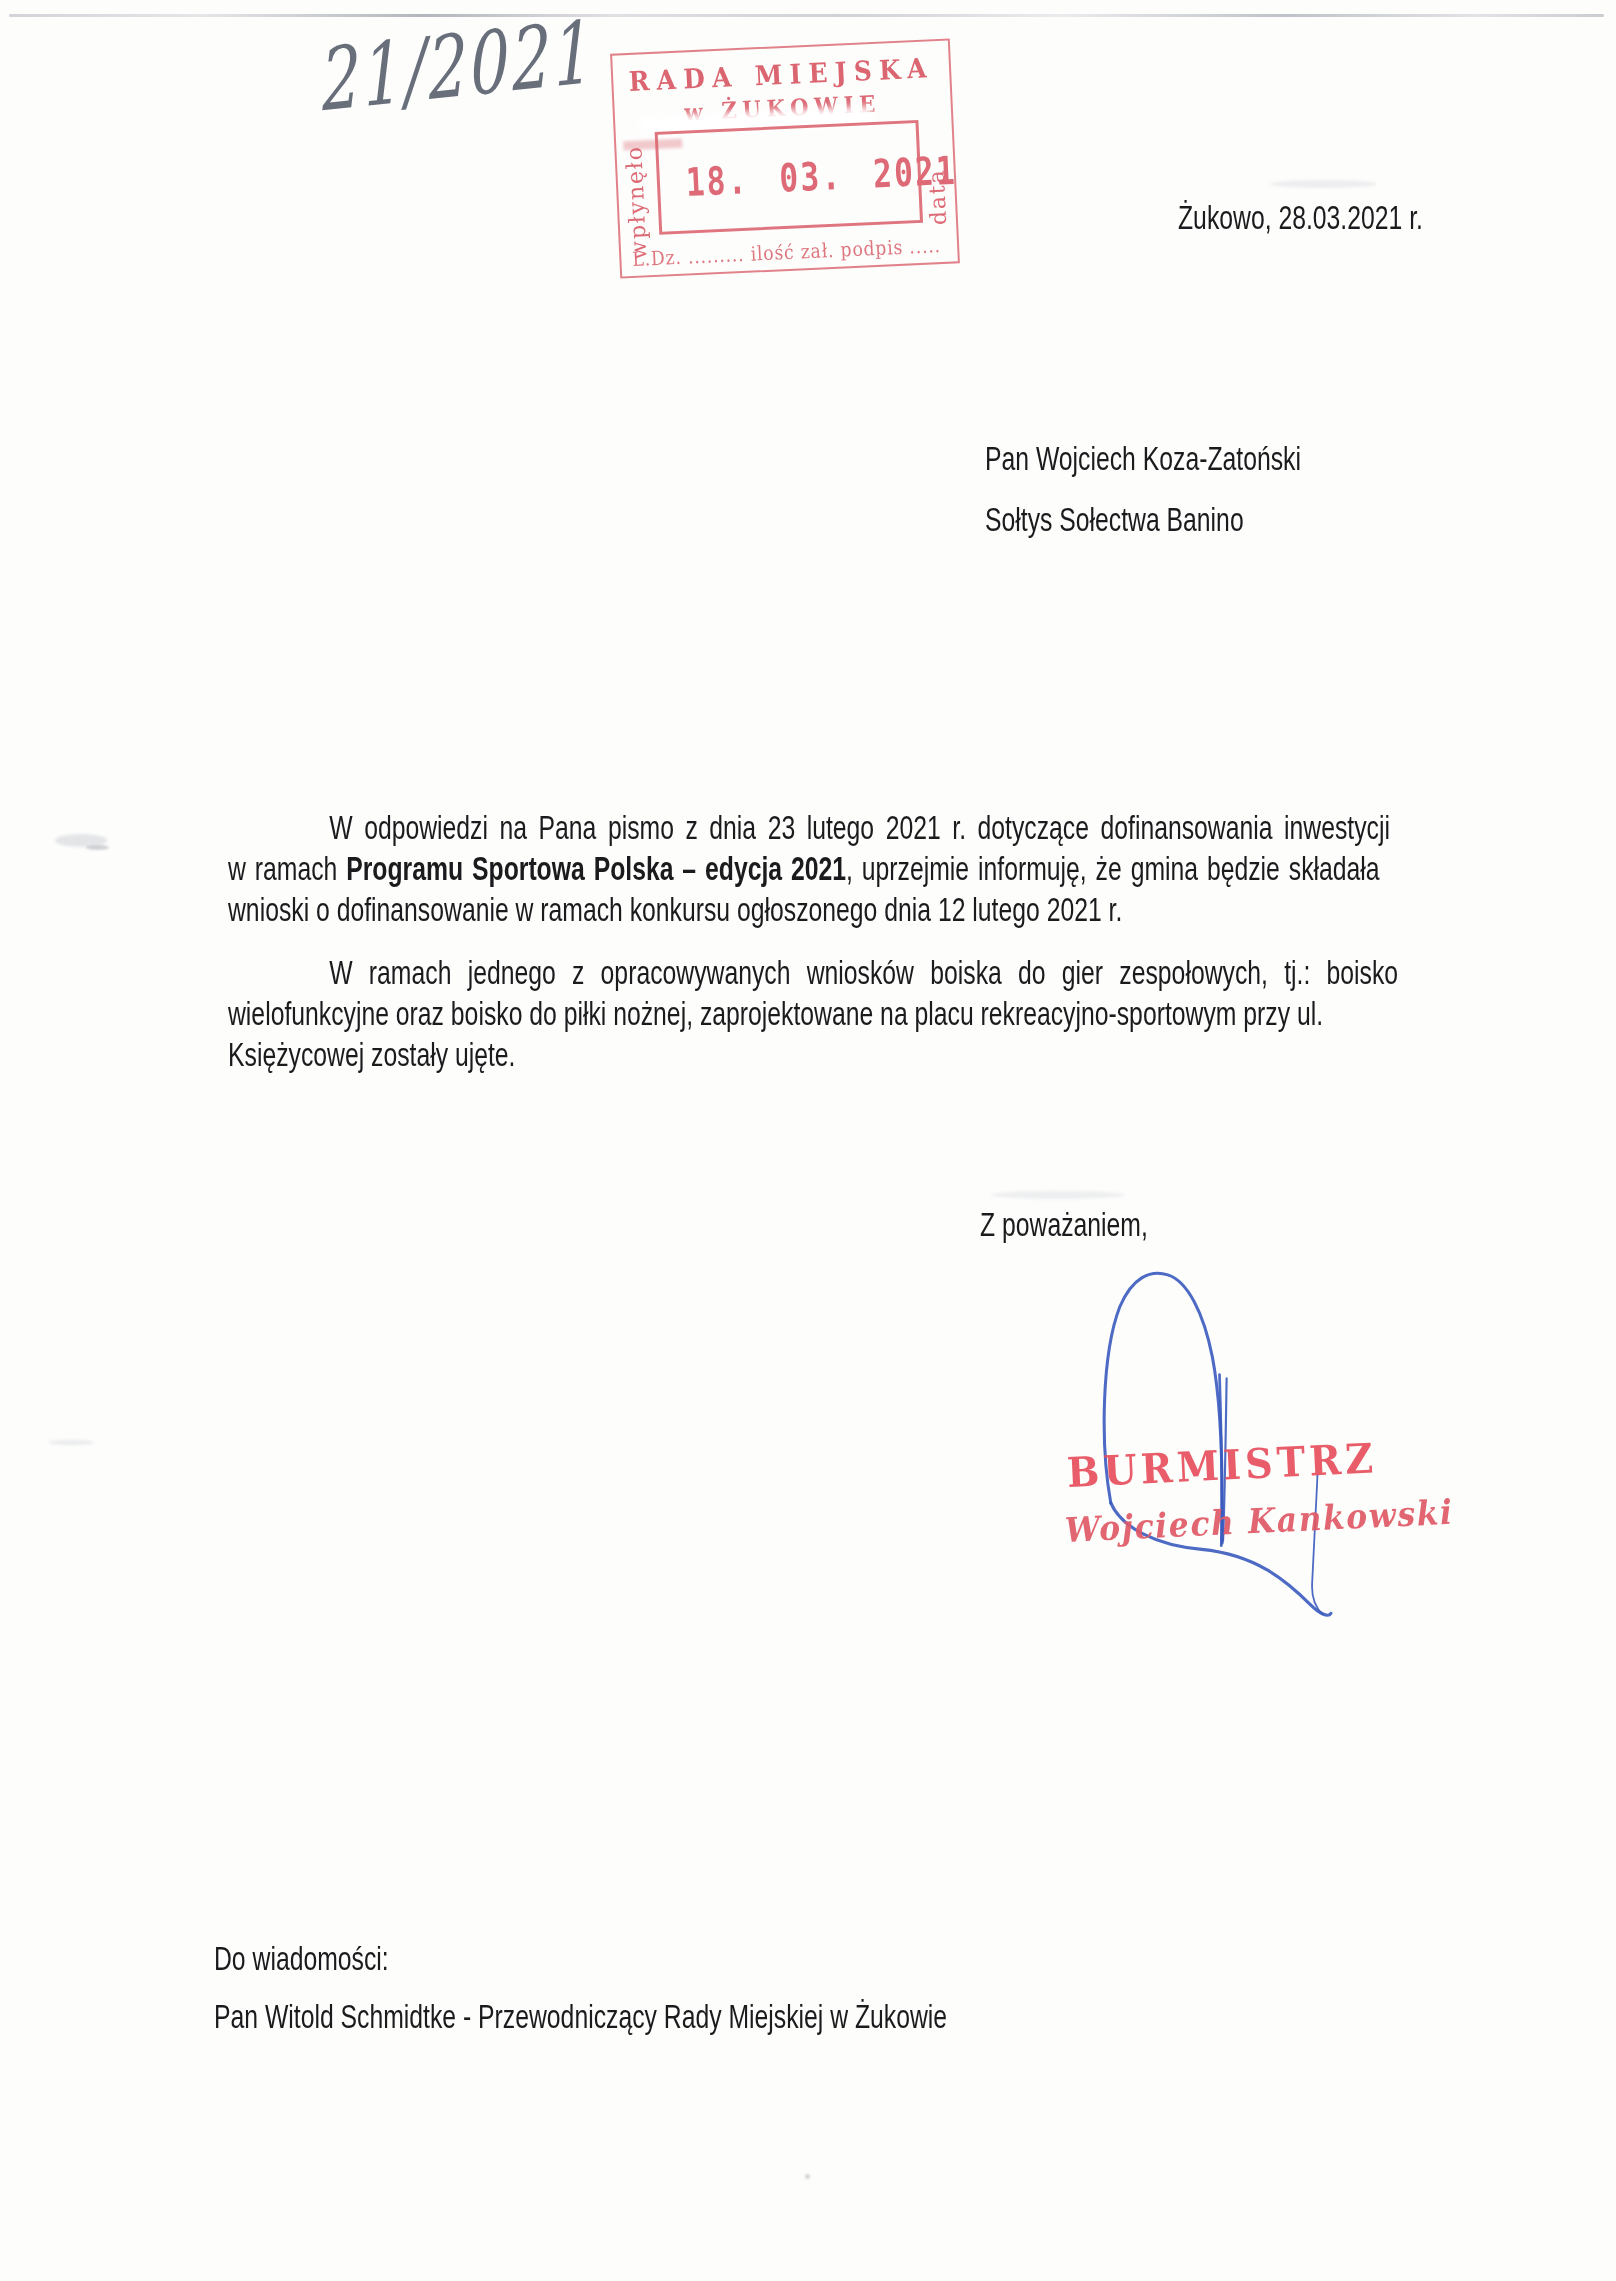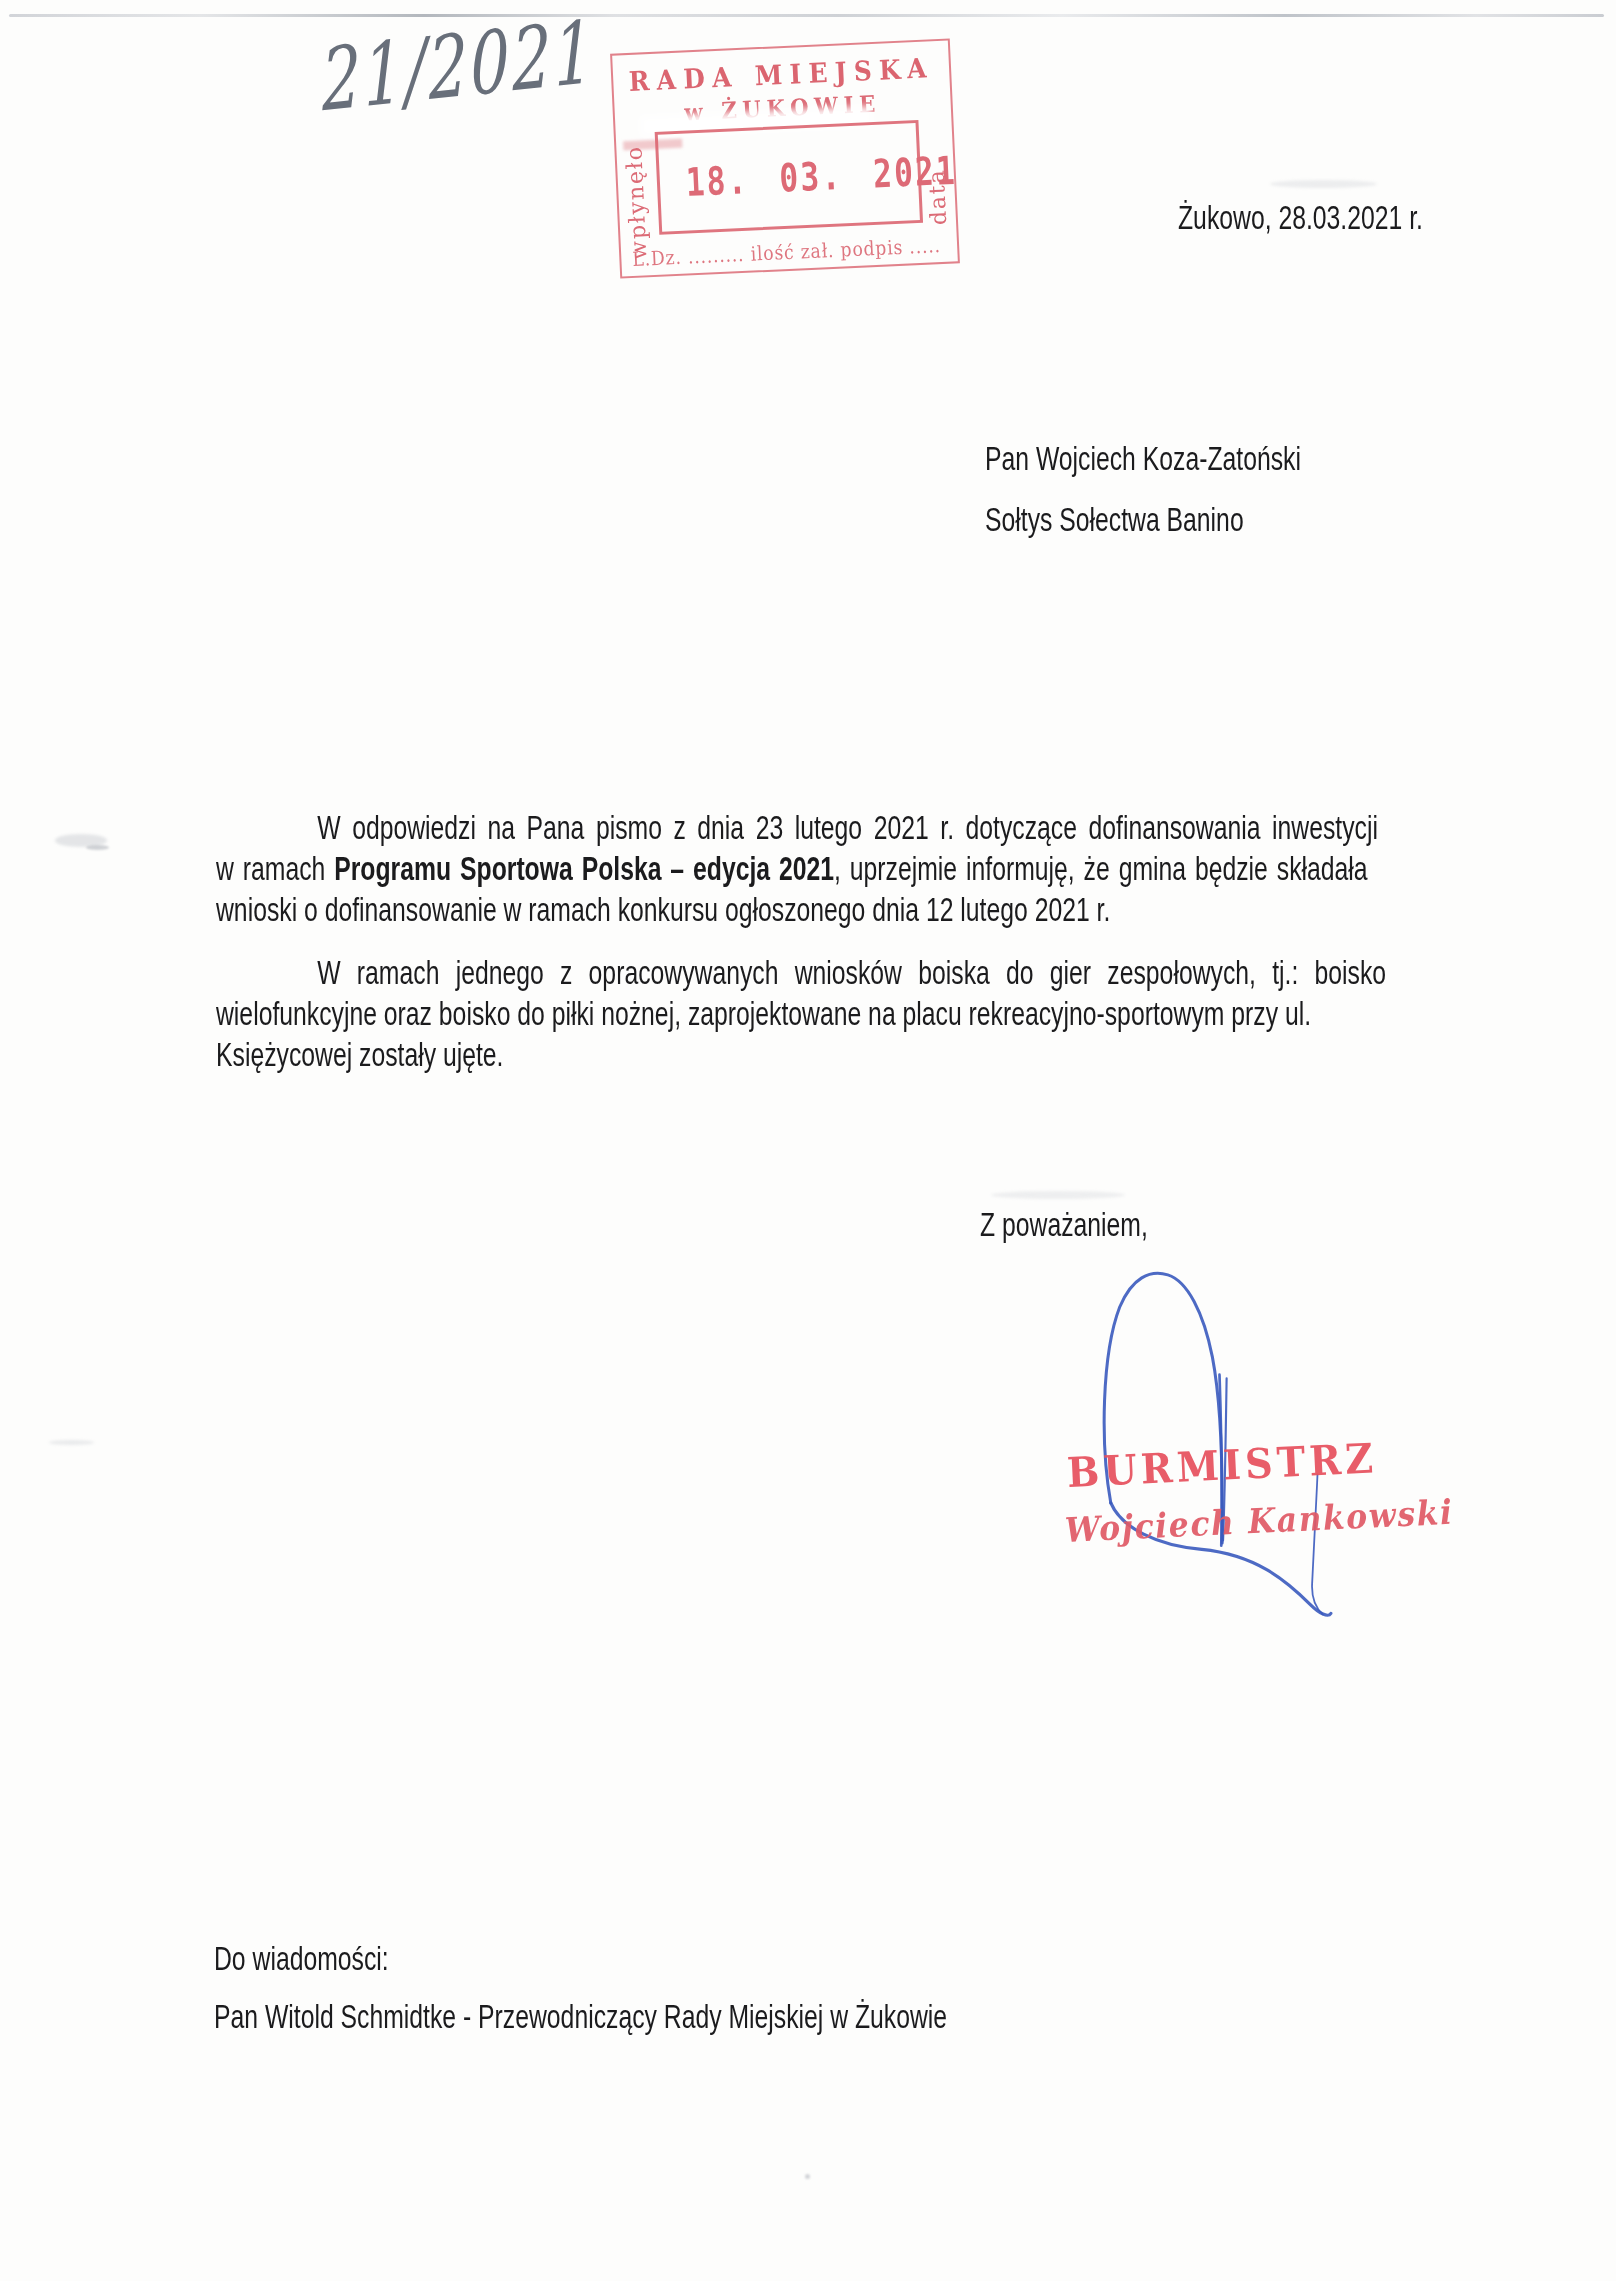--- a/index.html
+++ b/index.html
@@ -17,21 +17,21 @@
   .tline{
     position:absolute;
     font-size:33px;
     line-height:40px;
     white-space:nowrap;
     transform:scaleX(0.75);
     transform-origin:0 0;
     color:#1b1b1d;
   }
   
-  .bodyblock{position:absolute;left:216px;top:807px;width:1223px;}
+  .bodyblock{position:absolute;left:228px;top:807px;width:1223px;}
   .bline{
     font-size:33px;line-height:41px;white-space:nowrap;
     transform:scaleX(0.75);transform-origin:0 0;
   }
   .indent{padding-left:135px;}
   .ws-wide{word-spacing:12.5px;}
   .ws-med{word-spacing:6.2px;}
   .ws-sm{word-spacing:2.7px;}
   .p2{margin-top:22px;}
   b{font-weight:bold;}

